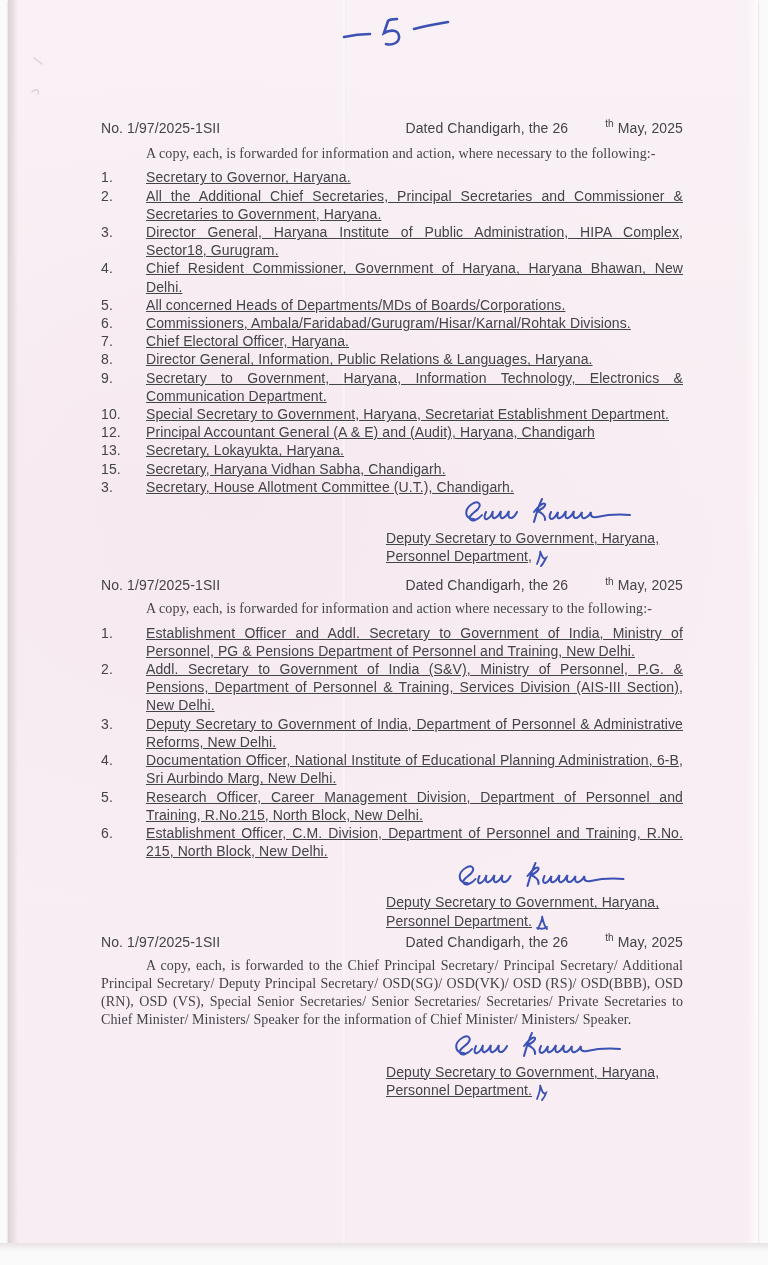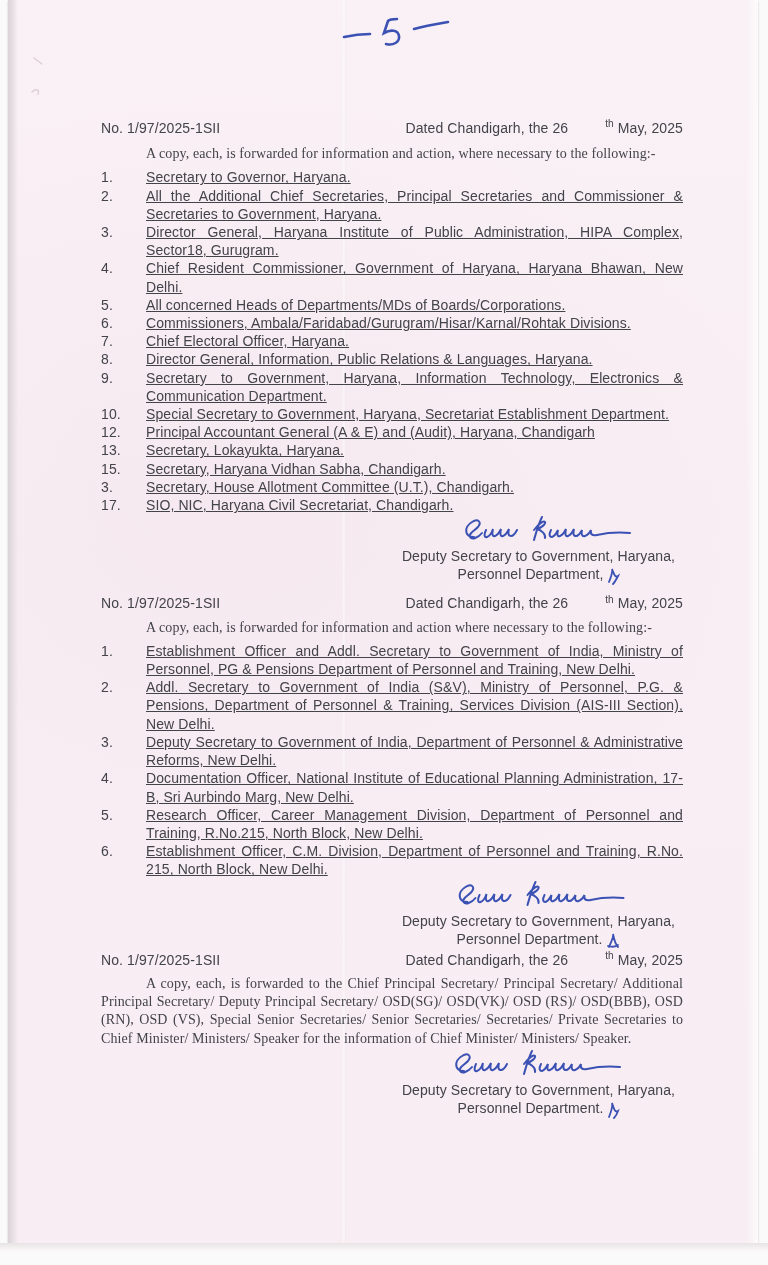--- a/index.html
+++ b/index.html
@@ -42,21 +42,21 @@
   .ref-row.first{margin-top:87px;}
   .ref-row.mid{margin-top:9px;}
   .ref-row.last{margin-top:1px;}
   sup{font-size:10px;line-height:0;padding-left:37px;}
   p.intro{margin:8px 0 0 0;text-indent:45px;text-align:justify;font-family:Liberation Serif, serif;}
   p.intro.tight{margin-top:6px;}
   .list{margin-top:5px;}
   .li{display:flex;}
   .li .num{flex:0 0 45px;}
   .li .txt{flex:1 1 auto;text-align:justify;text-decoration:underline;}
-  .signblock{width:305px;margin-left:auto;margin-right:-8px;text-align:center;}
+  .signblock{width:305px;margin-left:auto;margin-right:-8px;text-align:left;text-decoration:underline;}
   .sig-svg{display:block;margin:0 auto;margin-top:-3px;}
   .signoff-line{white-space:nowrap;}
   .inkmark{display:inline-block;vertical-align:-6px;margin-left:2px;}
   .below-paper{
     position:absolute;left:0;top:1243px;width:768px;height:22px;
     background:linear-gradient(180deg,#e8e3e5 0%, #fbfafa 40%);
   }
 </style>
 </head>
 <body>
@@ -152,24 +152,20 @@
         <div class="li">
           <span class="num">15.</span>
           <span class="txt">Secretary, Haryana Vidhan Sabha, Chandigarh.</span>
         </div>
 
         <div class="li">
           <span class="num">3.</span>
           <span class="txt">Secretary, House Allotment Committee (U.T.), Chandigarh.</span>
         </div>
 
-        <div class="li">
-          <span class="num">17.</span>
-          <span class="txt">SIO, NIC, Haryana Civil Secretariat, Chandigarh.</span>
-        </div>
       </div>
     <div class="signblock">
       <svg class="sig-svg" width="190" height="36" viewBox="0 0 190 36" style="transform:translateX(8px)">
         <g stroke="#3b51b4" stroke-width="2" fill="none" stroke-linecap="round">
           <path d="M22 26 C 12 26, 12 16, 20 11 C 26 7, 30 11, 26 16 C 22 20, 16 23, 18 26 C 20 29, 26 27, 30 22"></path>
           <path d="M34 19 C 32 23, 32 27, 35 26 C 38 25, 40 21, 41 18 C 40 22, 40 26, 43 25 C 46 24, 48 20, 49 18 C 48 22, 48 26, 51 25 C 54 24, 56 20, 57 18 C 56 22, 56 25, 59 25 C 62 25, 64 21, 65 19"></path>
           <path d="M90 6 C 86 14, 84 22, 82 29 M82 19 C 86 14, 91 9, 93 11 C 94 13, 89 17, 85 18 C 89 19, 94 23, 93 27"></path>
           <path d="M99 19 C 97 23, 97 26, 100 26 C 103 25, 105 21, 106 19 C 105 23, 105 26, 108 25 C 111 24, 113 20, 114 18 C 113 22, 113 26, 116 25 C 119 24, 121 20, 122 18 C 121 22, 121 25, 124 25 C 127 25, 129 21, 130 19 C 129 23, 130 26, 133 25 C 136 24, 138 21, 139 19 C 138 23, 140 25, 145 24 C 154 22, 166 21, 178 22"></path>
         </g>
       </svg>
@@ -196,21 +192,21 @@
           <span class="txt">Addl. Secretary to Government of India (S&amp;V), Ministry of Personnel, P.G. &amp; Pensions, Department of Personnel &amp; Training, Services Division (AIS-III Section), New Delhi.</span>
         </div>
 
         <div class="li">
           <span class="num">3.</span>
           <span class="txt">Deputy Secretary to Government of India, Department of Personnel &amp; Administrative Reforms, New Delhi.</span>
         </div>
 
         <div class="li">
           <span class="num">4.</span>
-          <span class="txt">Documentation Officer, National Institute of Educational Planning Administration, 17-B, Sri Aurbindo Marg, New Delhi.</span>
+          <span class="txt">Documentation Officer, National Institute of Educational Planning Administration, 6-B, Sri Aurbindo Marg, New Delhi.</span>
         </div>
 
         <div class="li">
           <span class="num">5.</span>
           <span class="txt">Research Officer, Career Management Division, Department of Personnel and Training, R.No.215, North Block, New Delhi.</span>
         </div>
 
         <div class="li">
           <span class="num">6.</span>
           <span class="txt">Establishment Officer, C.M. Division, Department of Personnel and Training, R.No. 215, North Block, New Delhi.</span>

